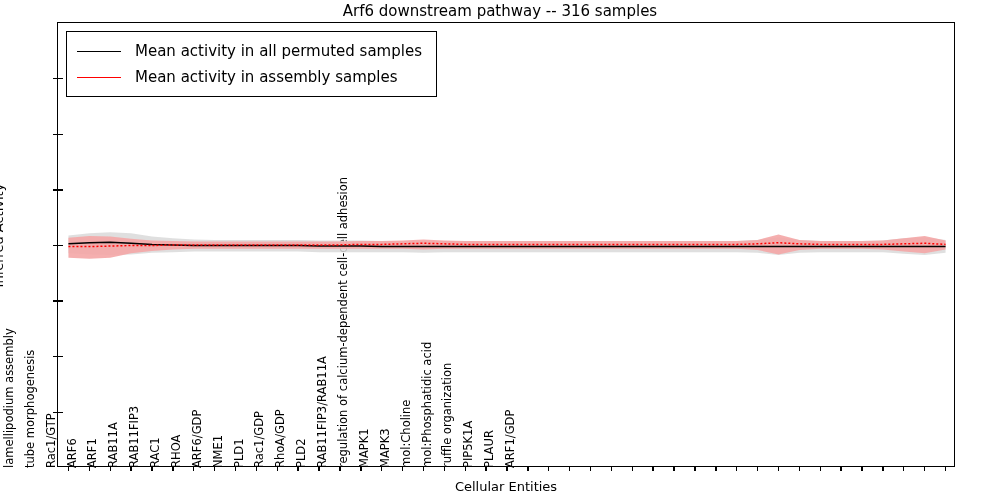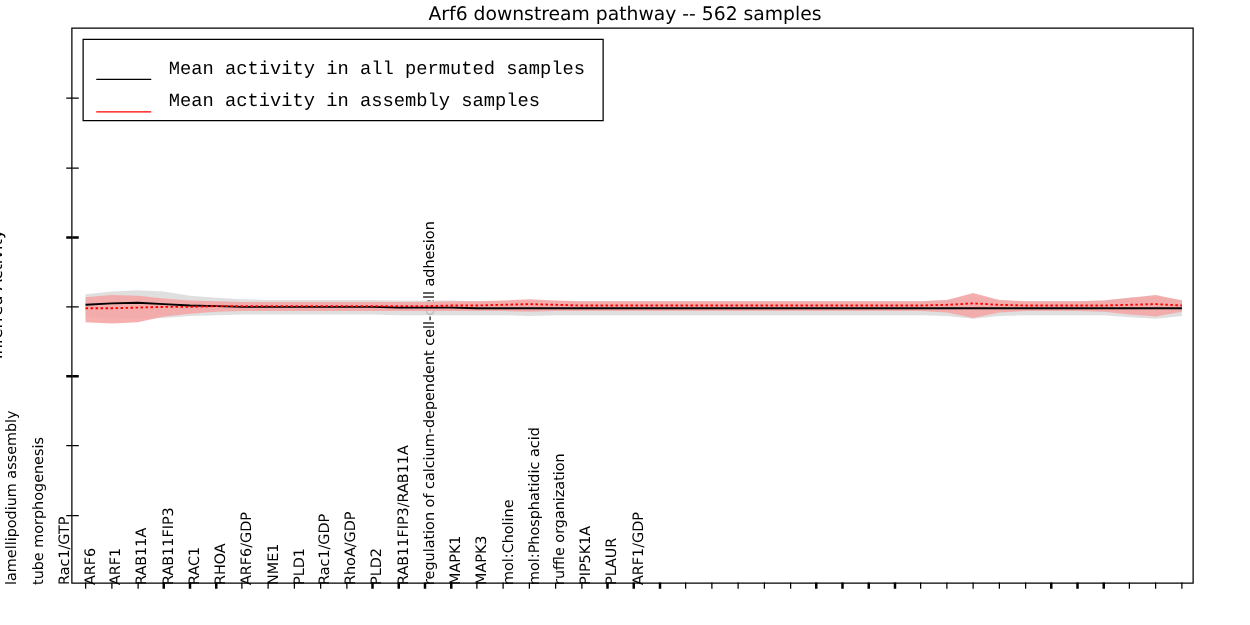--- a/index.html
+++ b/index.html
@@ -37,33 +37,34 @@
     position:absolute;font-size:11.5px;color:#000;white-space:nowrap;
     transform-origin:left bottom;transform:rotate(-90deg);
     line-height:1;
   }
   svg.series{position:absolute;left:0;top:0;overflow:visible;}
   .legend-box{
     position:absolute;left:8px;top:8px;
     border:1.6px solid #000;background:#fff;
     padding:6px 14px 6px 10px;
   }
-  .legend-row{display:flex;align-items:flex-end;height:26px;font-family:Liberation Mono, monospace;}
+  .legend-row{display:flex;align-items:center;height:26px;}
   .legend-swatch{width:44px;height:0;border-top:1.6px solid #000;margin-right:14px;}
   .legend-swatch.red{border-top-color:#ff0000;}
   .legend-text{font-size:15px;color:#000;white-space:nowrap;}
 </style>
 </head>
 <body>
 
 <div id="stage">
 
-  <div class="chart-title">Arf6 downstream pathway -- 562 samples</div>
+  <div class="chart-title">Arf6 downstream pathway -- 316 samples</div>
 
   <div class="ylabel">Inferred Activity</div>
+  <div class="xlabel">Cellular Entities</div>
 
   <div class="plot-frame">
     <div id="yticks">
         <div class="ytick-mark inner" style="top: 54.925px;"></div>
         <div class="ytick-mark" style="top: 54.925px;"></div>
         <div class="ytick-mark inner" style="top: 110.55px;"></div>
         <div class="ytick-mark" style="top: 110.55px;"></div>
         <div class="ytick-mark inner" style="top: 166.175px;"></div>
         <div class="ytick-mark" style="top: 166.175px;"></div>
         <div class="ytick-mark inner" style="top: 221.8px;"></div>

